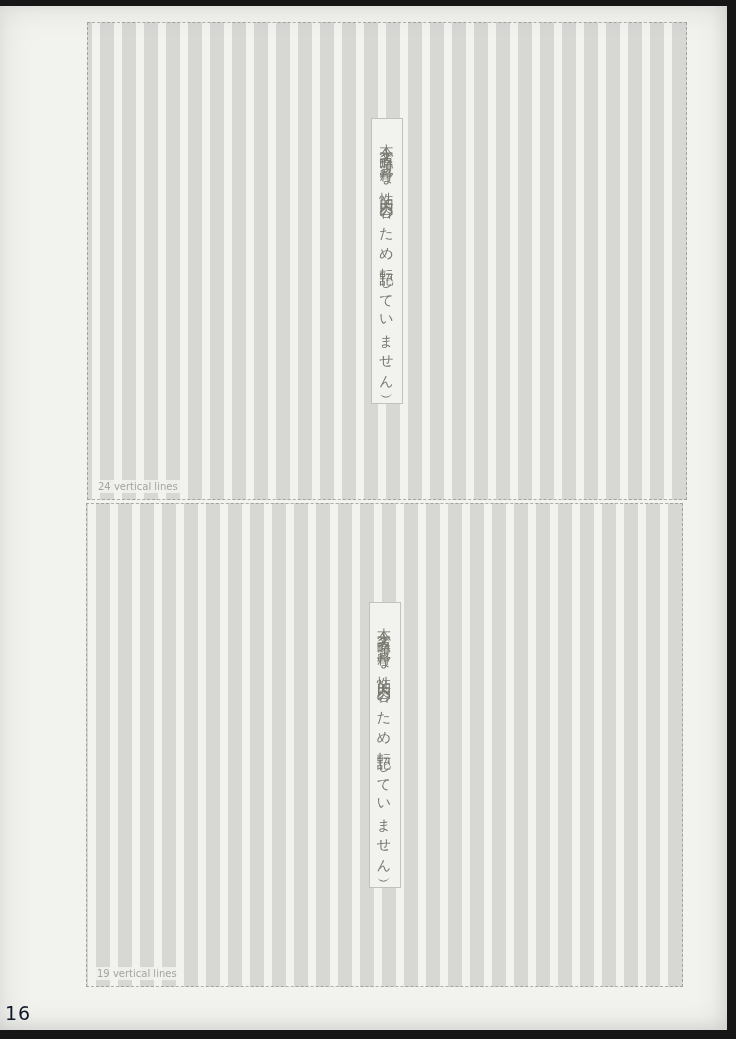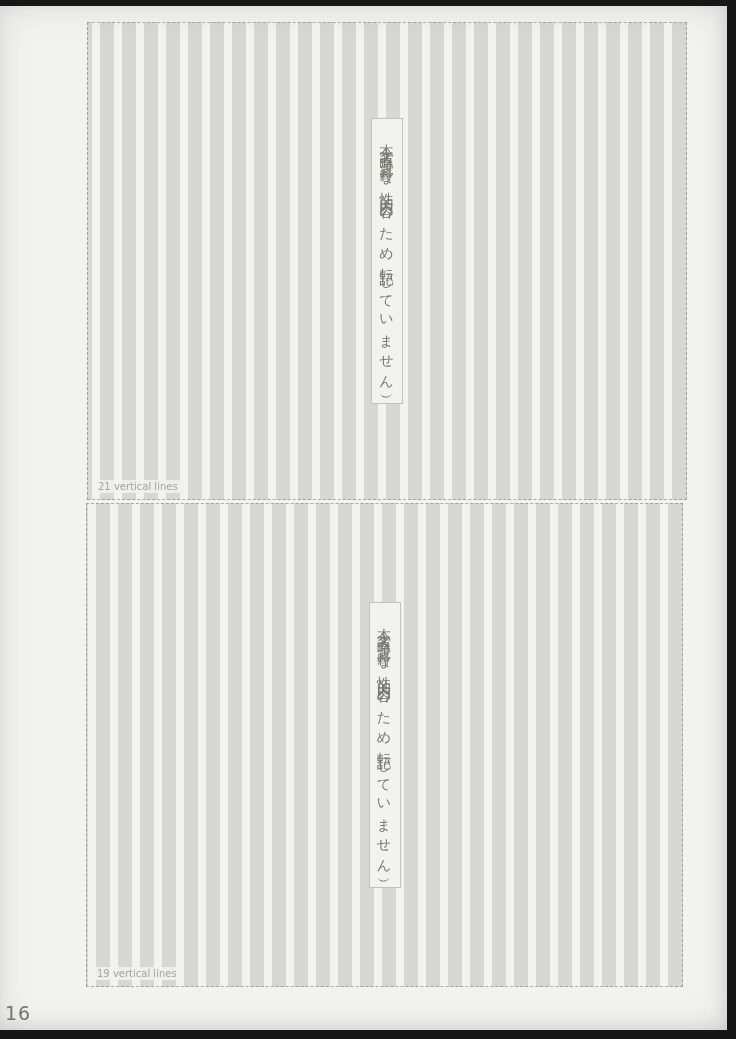--- a/index.html
+++ b/index.html
@@ -80,32 +80,32 @@
     background: rgba(242,242,239,0.85);
     padding: 1px 4px;
   }
   .page-number {
     position: absolute;
     left: 5px;
     top: 996px;
     font-family: "DejaVu Sans", sans-serif;
     font-size: 19px;
     letter-spacing: 1px;
-    color: #737373;
+    color: #0f172a;
   }
 </style>
 </head>
 <body>
 
 <div class="scan-frame">
   <div class="page">
 
     <div class="vblock vblock-top">
       <span class="omitted-note">本文省略（露骨な性的内容のため転記していません）</span>
-      <span class="line-count-tag">21 vertical lines</span>
+      <span class="line-count-tag">24 vertical lines</span>
     </div>
 
     <div class="vblock vblock-bottom">
       <span class="omitted-note">本文省略（露骨な性的内容のため転記していません）</span>
       <span class="line-count-tag">19 vertical lines</span>
     </div>
 
     <div class="page-number">16</div>
 
   </div>

